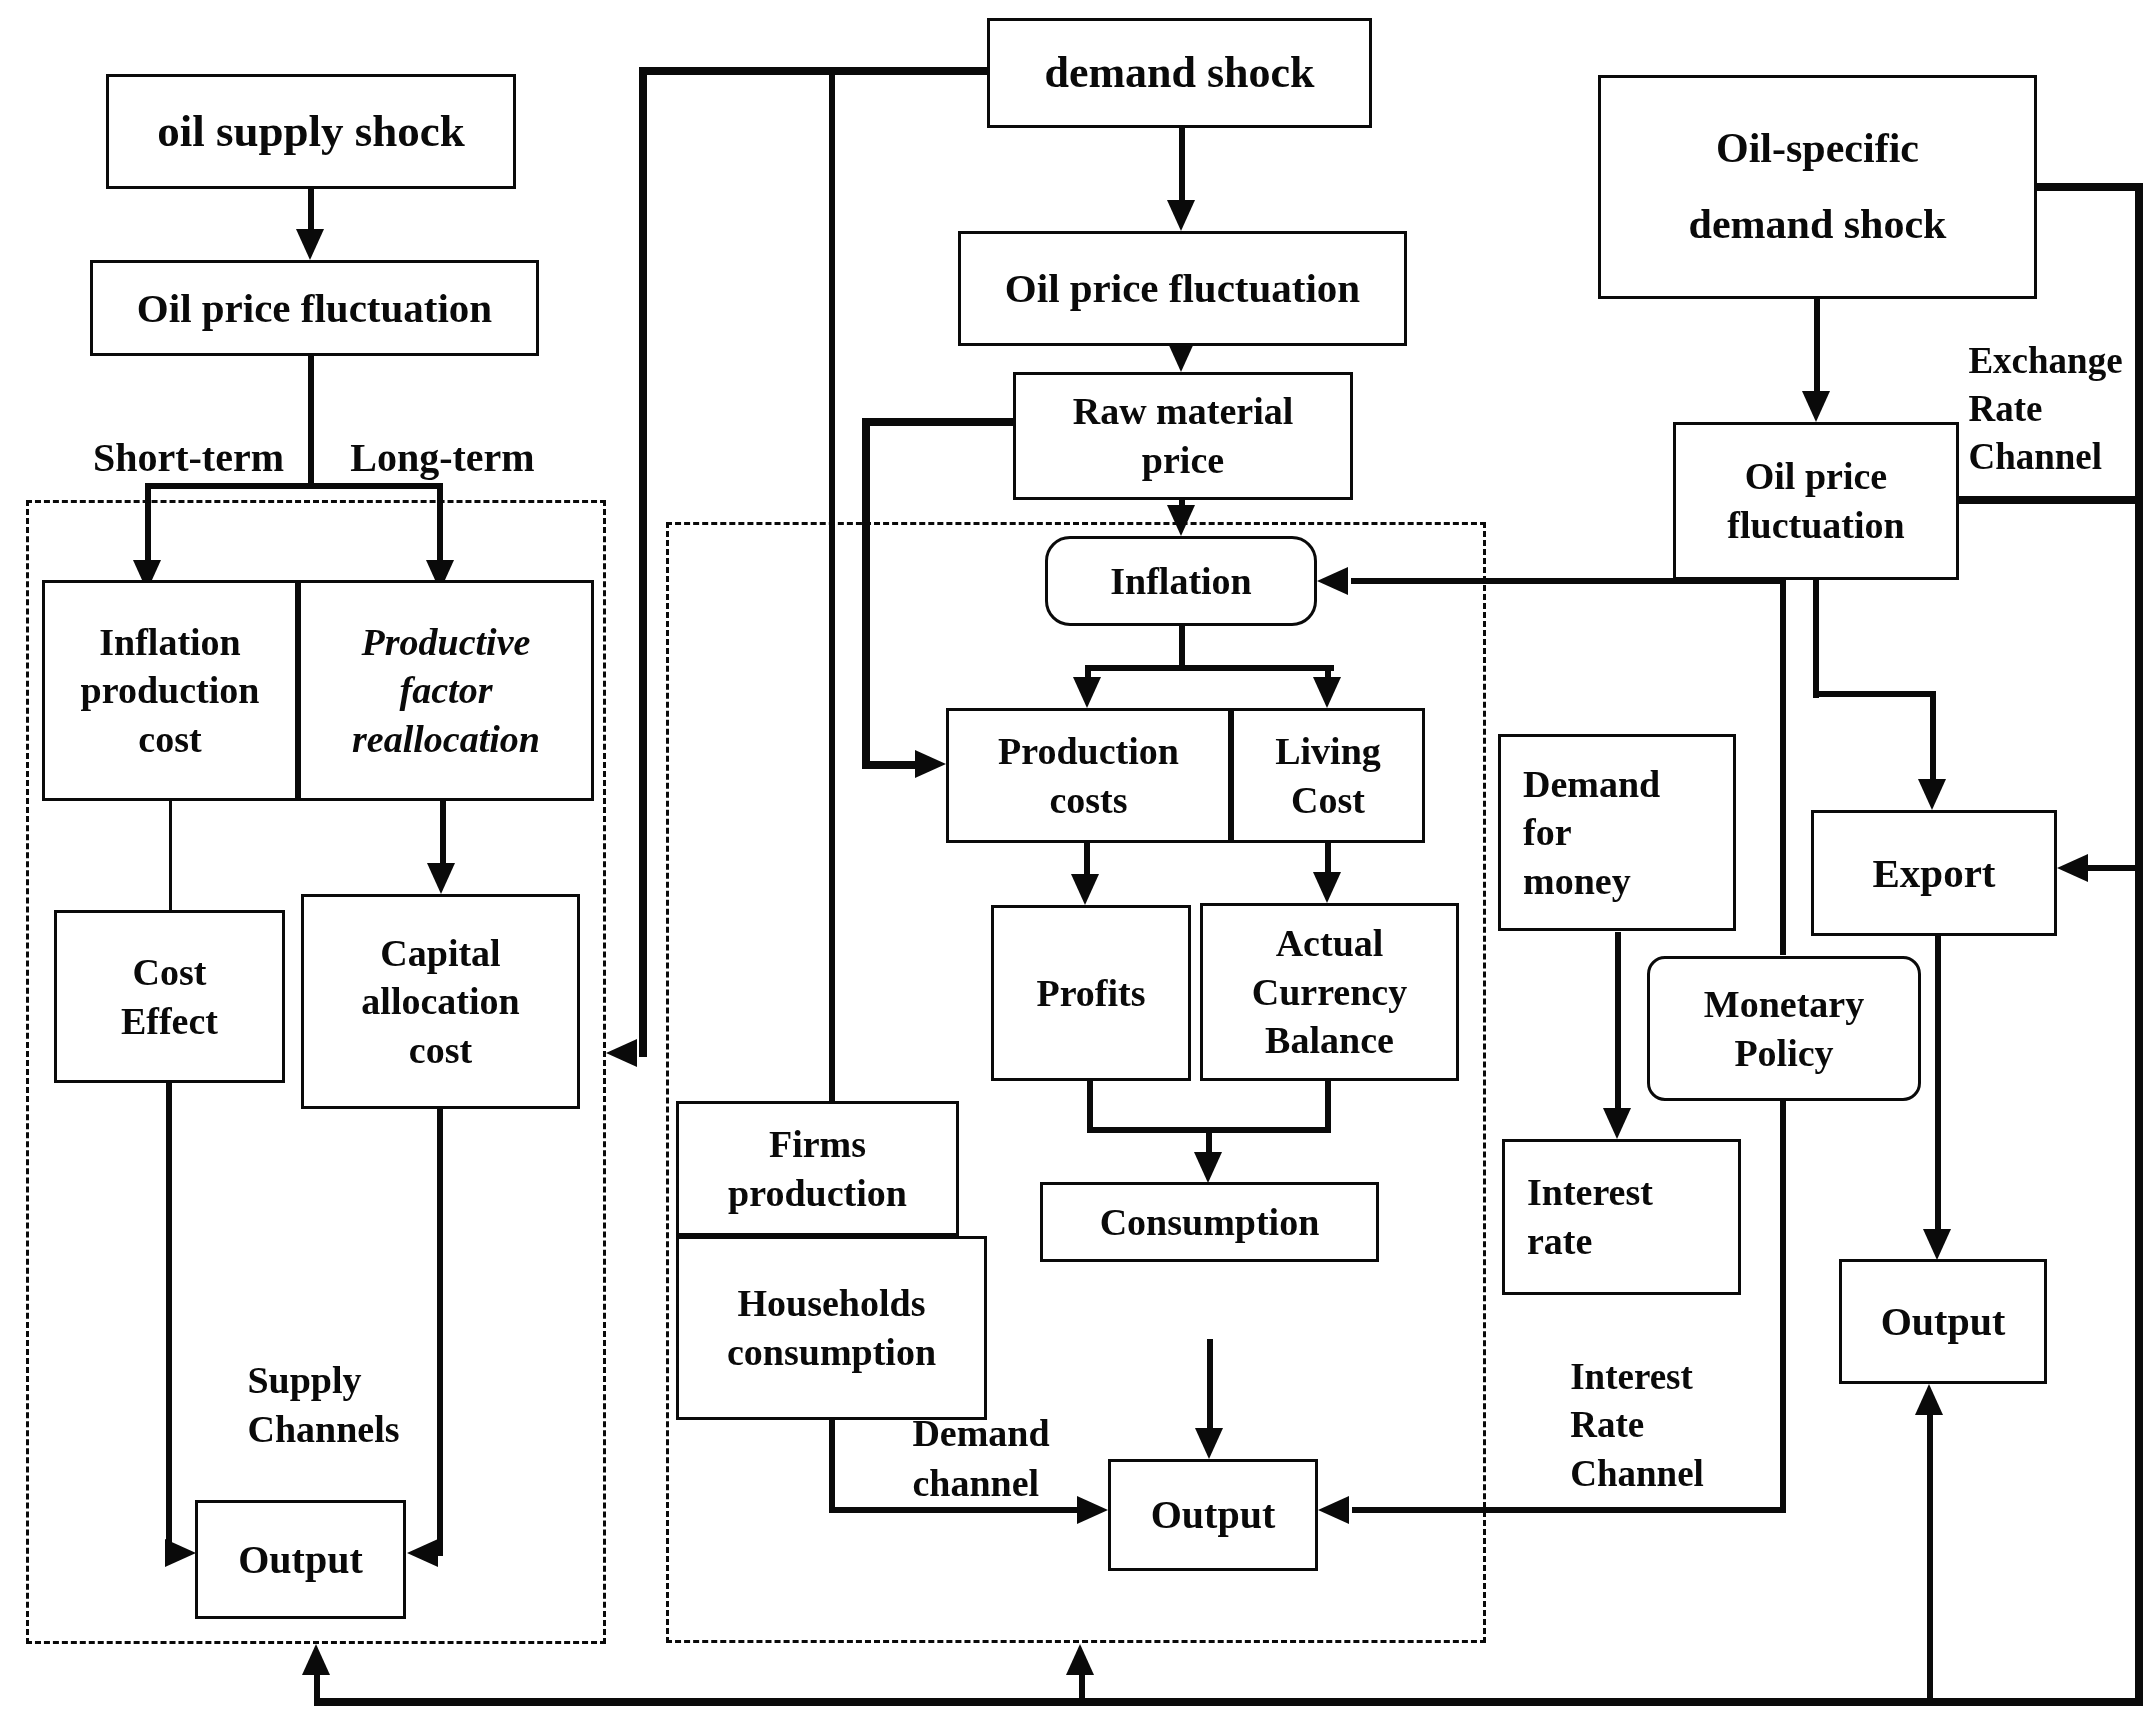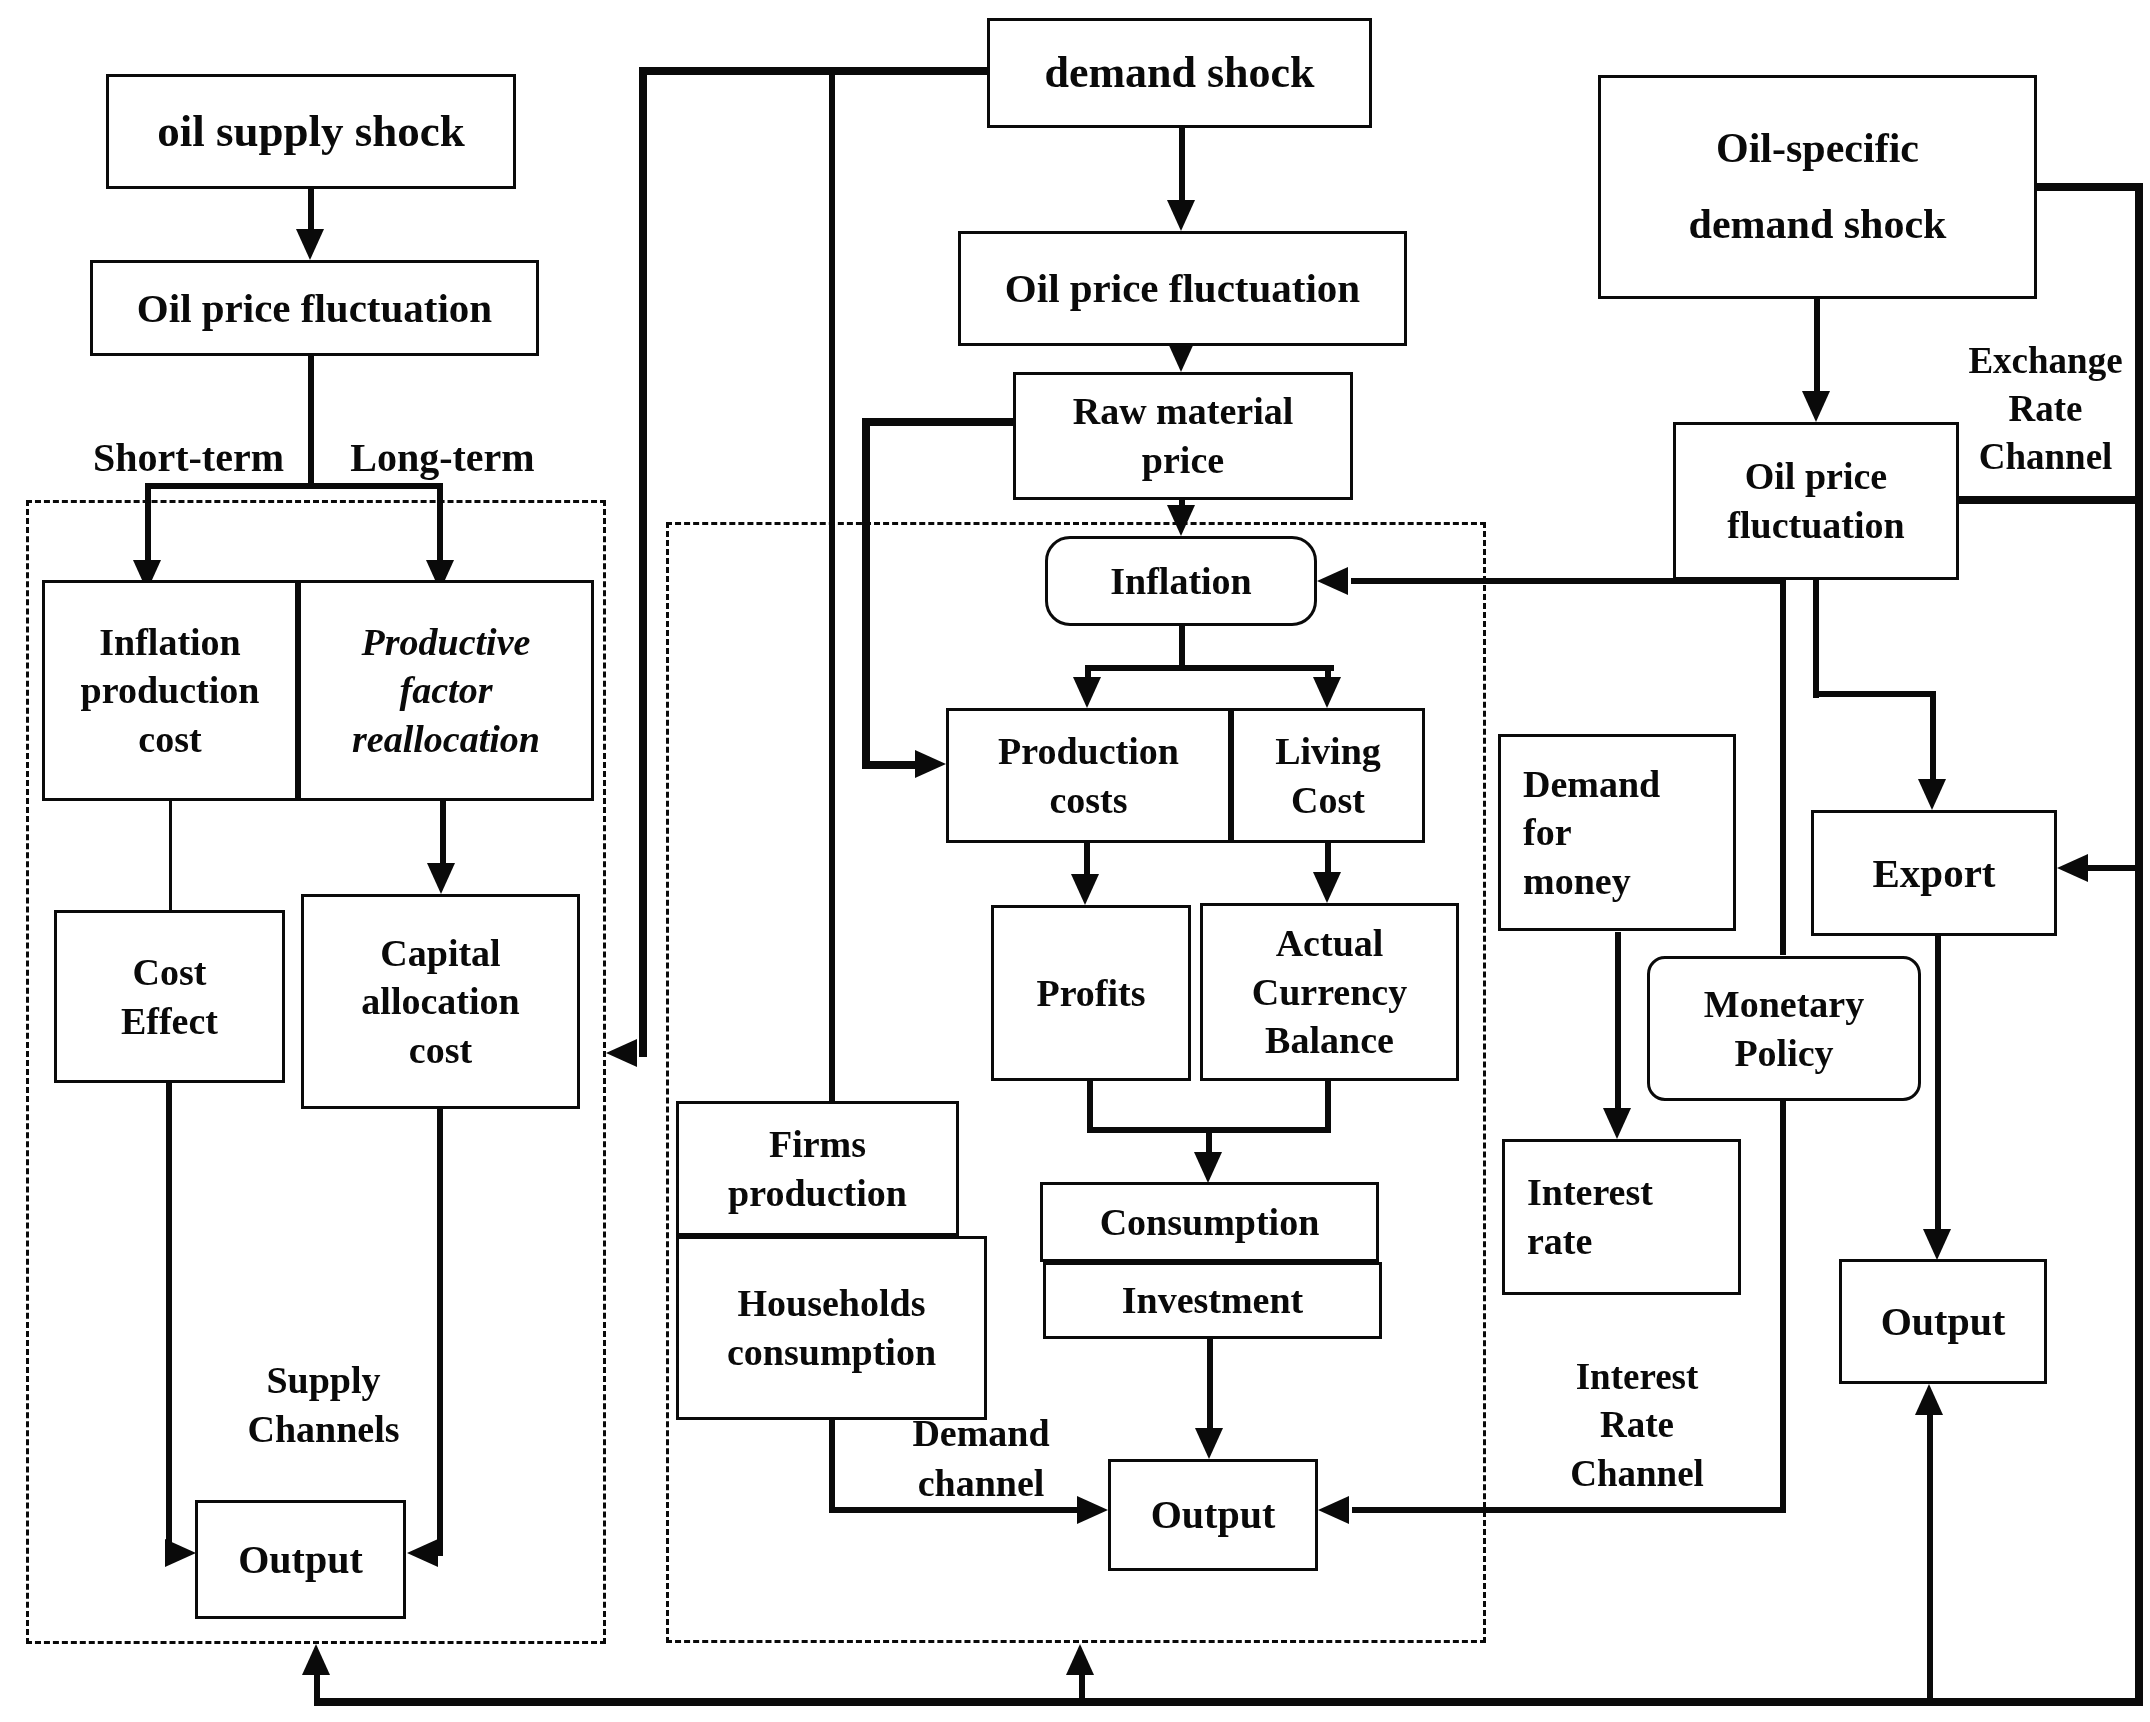--- a/index.html
+++ b/index.html
@@ -1,21 +1,21 @@
 <!DOCTYPE html>
 <html style="font-size:10.3px"><head>
 <meta charset="utf-8">
 <style>
   html,body{margin:0;padding:0;background:#fff;}
   #canvas{position:relative;width:2151px;height:1723px;background:#fff;overflow:hidden;
           font-family:"Liberation Serif","DejaVu Serif",serif;font-weight:700;color:#0a0a0a;}
   .box{position:absolute;box-sizing:border-box;border:3.8px solid #0a0a0a;background:#fff;
        display:flex;align-items:center;justify-content:center;text-align:center;
        white-space:pre-line;z-index:3;line-height:1.28;}
-  .lbl{position:absolute;display:flex;align-items:center;justify-content:center;text-align:center;
+  .lbl{position:absolute;display:flex;align-items:center;justify-content:center;text-align:left;
        white-space:pre-line;z-index:4;line-height:1.3;}
   .dash{position:absolute;box-sizing:border-box;border:3.8px dashed #0a0a0a;z-index:1;}
   .ln{position:absolute;background:#0a0a0a;z-index:2;}
   .ah{position:absolute;width:0;height:0;z-index:2;}
   .ah-d{border-left:14.7px solid transparent;border-right:14.7px solid transparent;border-top:31px solid #0a0a0a;}
   .ah-u{border-left:14.7px solid transparent;border-right:14.7px solid transparent;border-bottom:31px solid #0a0a0a;}
   .ah-r{border-top:14.7px solid transparent;border-bottom:14.7px solid transparent;border-left:31px solid #0a0a0a;}
   .ah-l{border-top:14.7px solid transparent;border-bottom:14.7px solid transparent;border-right:31px solid #0a0a0a;}
   .left{justify-content:flex-start;text-align:left;padding-left:22px;}
 
@@ -219,21 +219,20 @@
   <div class="box" id="inflation">Inflation</div>
   <div class="box" id="production_costs">Production
 costs</div>
   <div class="box" id="living_cost">Living
 Cost</div>
   <div class="box" id="profits">Profits</div>
   <div class="box" id="acb">Actual
 Currency
 Balance</div>
   <div class="box" id="consumption">Consumption</div>
-  <div class="box" id="investment">Investment</div>
   <div class="box" id="firms">Firms
 production</div>
   <div class="box" id="households">Households
 consumption</div>
   <div class="box" id="output_mid">Output</div>
 
   <div class="box" id="oil_specific">Oil-specific
 demand shock</div>
   <div class="box" id="opf_right">Oil    price
 fluctuation</div>

